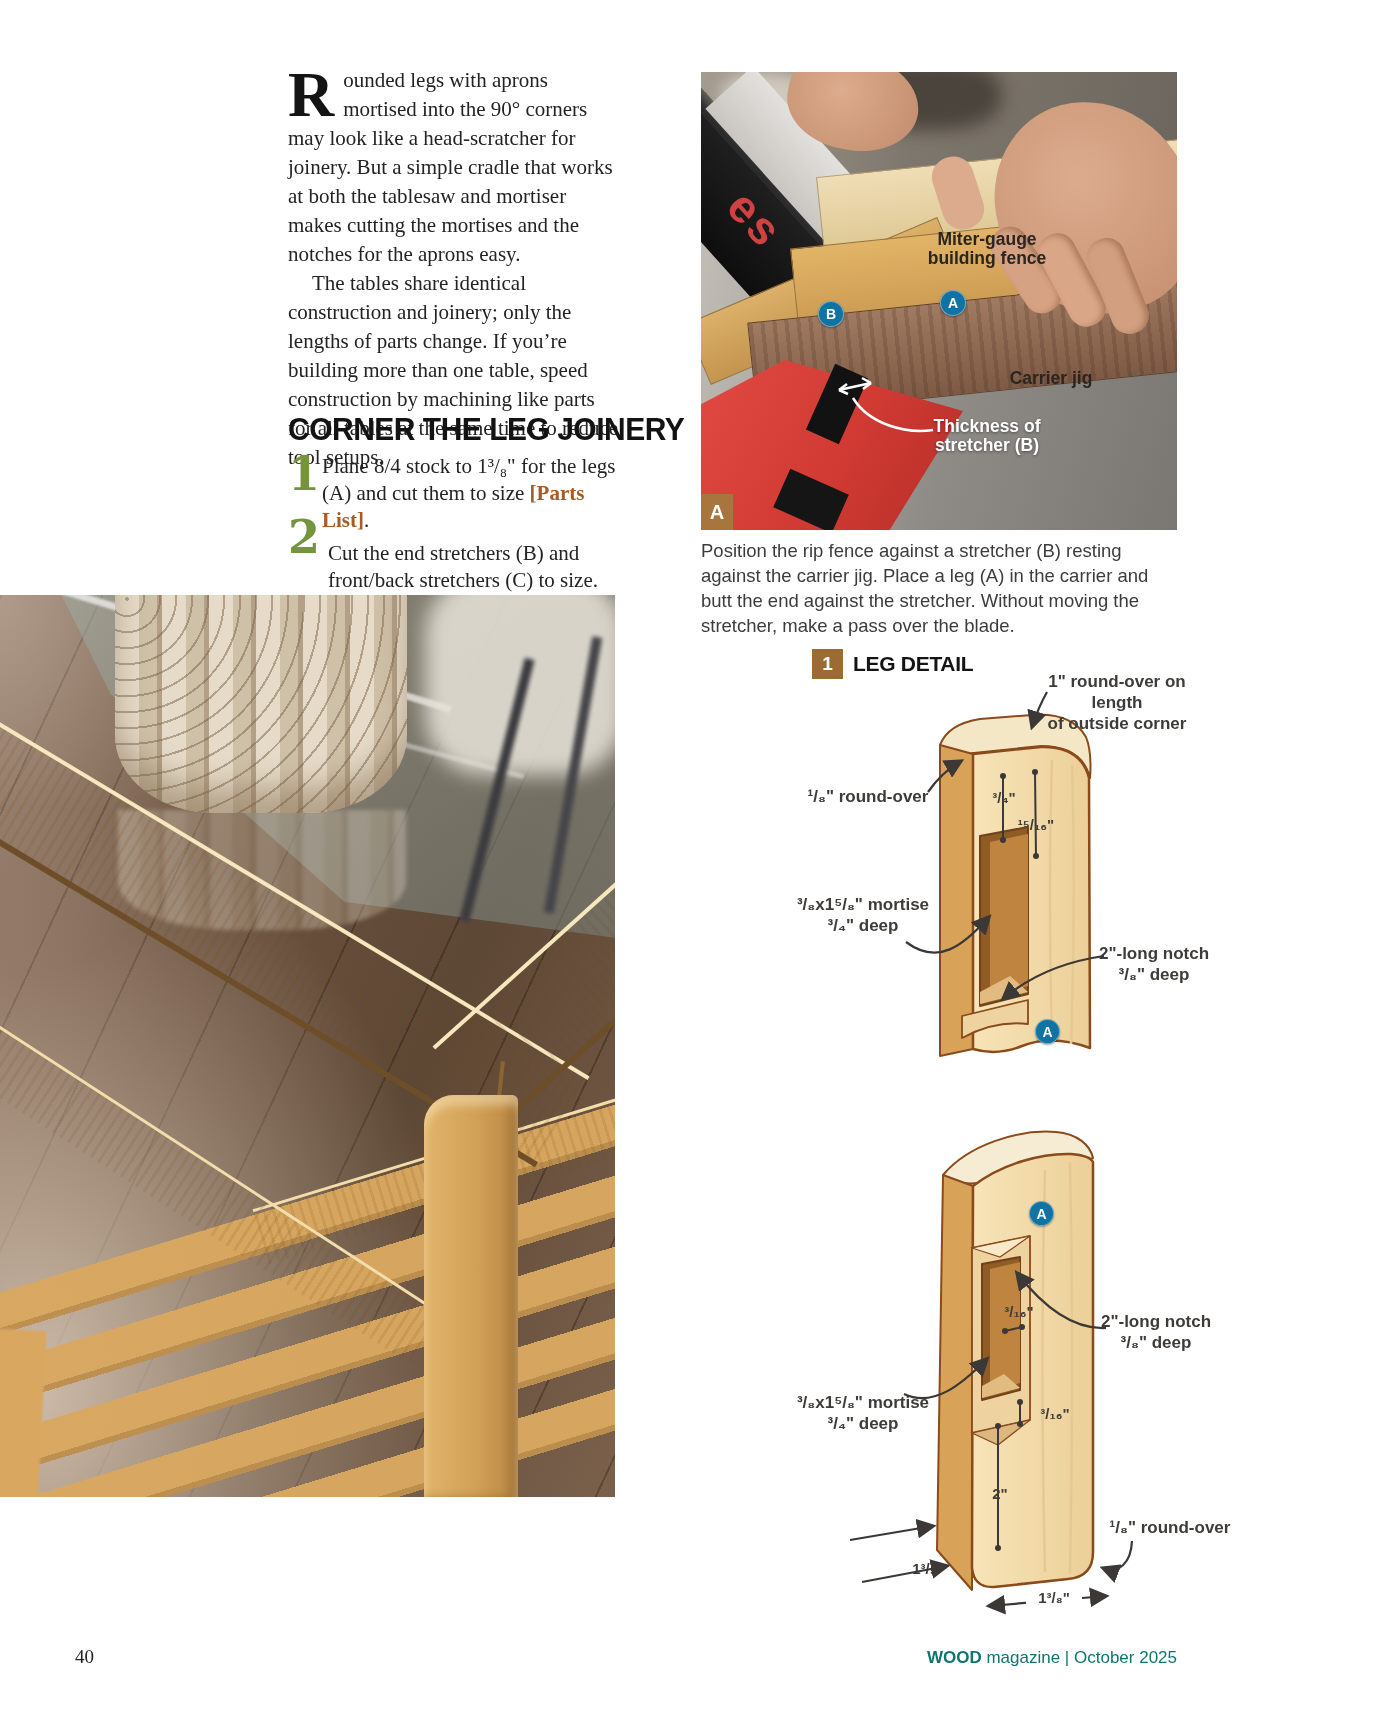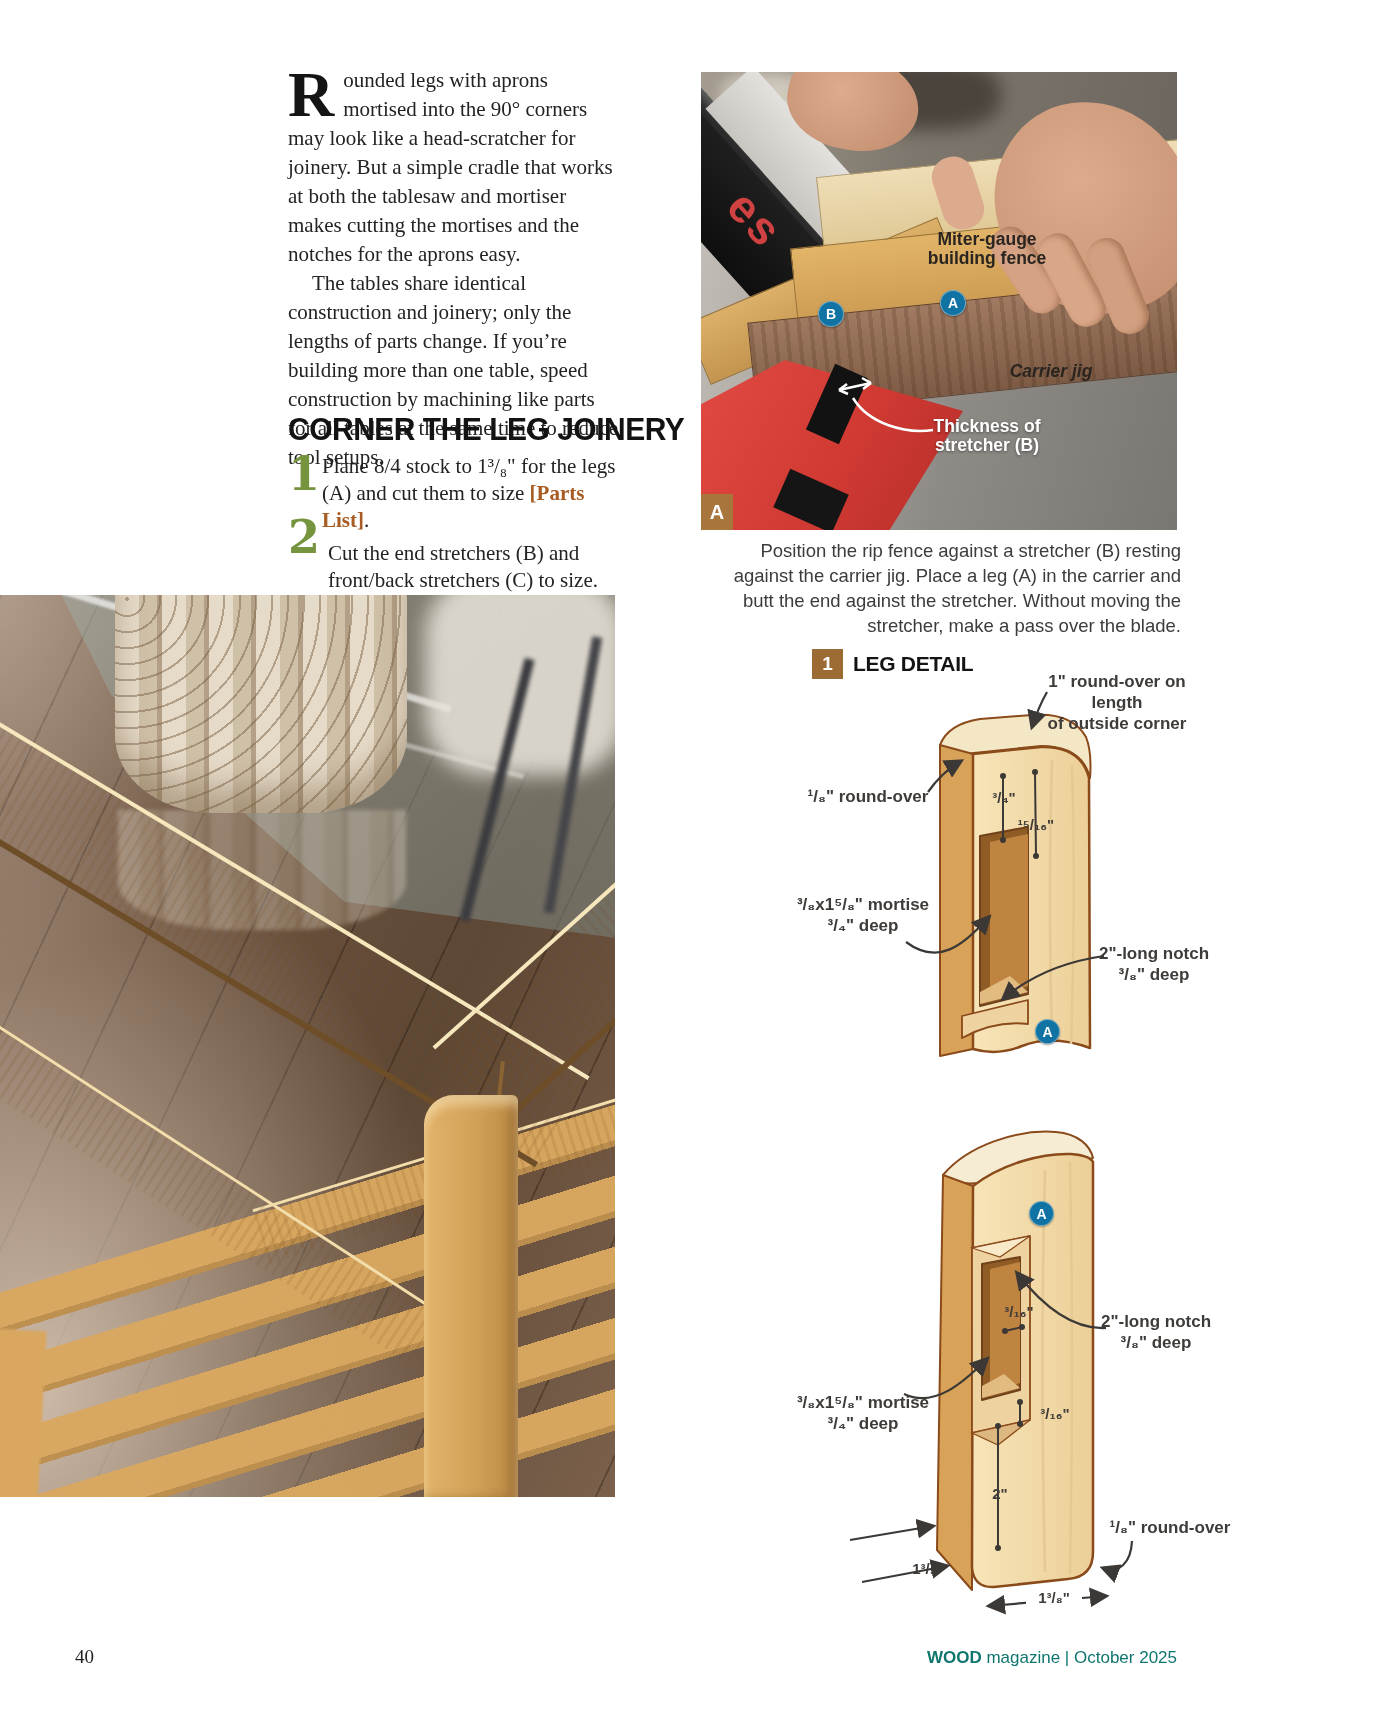--- a/index.html
+++ b/index.html
@@ -23,21 +23,21 @@
   
   #photo1{left:701px;top:72px;width:476px;height:458px;overflow:hidden;
           background:linear-gradient(105deg,#c9c4be 0%,#a9a49e 32%,#8e8b87 58%,#7a7773 100%);}
   .pl{font-weight:bold;font-size:17.5px;line-height:19px;color:#2a2520;text-align:center;}
   .pl.white{color:#fff;text-shadow:0 1px 3px rgba(0,0,0,.45);}
   .cbadge{width:24px;height:24px;border-radius:50%;background:#1173a3;color:#fff;font-weight:bold;
           font-size:14px;display:flex;align-items:center;justify-content:center;
           border:1px solid rgba(255,255,255,.4);box-shadow:0 1px 2px rgba(0,0,0,.35);}
   .cornertag{background:#a8763c;color:#fff;font-weight:bold;font-size:20px;
              display:flex;align-items:center;justify-content:center;}
-  .caption{font-size:18.5px;line-height:25px;color:#3c3c3c;font-weight:500;text-align:right;}
+  .caption{font-size:18.5px;line-height:25px;color:#3c3c3c;font-weight:500;}
 
   
   #photo2{left:0;top:595px;width:615px;height:902px;overflow:hidden;
           background:linear-gradient(115deg,#8a6f5c 0%,#6b523f 35%,#5d4735 62%,#7b614c 100%);}
   .plank{position:absolute;inset:0;background:repeating-linear-gradient(115deg,rgba(20,8,0,.28) 0 2px,transparent 2px 92px);}
   .oak{background:linear-gradient(180deg,#f0cf8d 0%,#d8a75f 30%,#c08e45 100%);}
   .grain{background-image:repeating-linear-gradient(90deg,rgba(120,70,20,.13) 0 3px,transparent 3px 9px);}
 
   
   .dlabel{font-weight:600;font-size:17px;line-height:21px;color:#3e3b38;text-align:center;}
@@ -107,21 +107,21 @@
       <path d="M138,318 L170,311" stroke="#fff" stroke-width="2.5" fill="none"></path>
       <path d="M138,318 l8,-6 m-8,6 l9,4" stroke="#fff" stroke-width="2.5" fill="none"></path>
       <path d="M170,311 l-9,-5 m9,5 l-8,6" stroke="#fff" stroke-width="2.5" fill="none"></path>
       <path d="M152,326 C168,352 204,362 232,358" stroke="#fff" stroke-width="2.5" fill="none"></path>
     </svg>
 
     <div class="abs pl" style="left:210px;top:158px;width:152px;">
       <div>Miter-gauge</div>
       <div>building fence</div>
     </div>
-    <div class="abs pl" style="left:295px;top:290px;width:110px;font-style:italic;">Carrier jig</div>
+    <div class="abs pl" style="left:295px;top:297px;width:110px;">Carrier jig</div>
     <div class="abs pl white" style="left:212px;top:345px;width:148px;">
       <div>Thickness of</div>
       <div>stretcher (B)</div>
     </div>
     <div class="abs cbadge" style="left:117px;top:229px;">B</div>
     <div class="abs cbadge" style="left:239px;top:218px;">A</div>
     <div class="abs cornertag" style="left:0;top:422px;width:32px;height:36px;">A</div>
   </div>
 
   <div class="abs caption" style="left:701px;top:538px;width:480px;">Position the rip fence against a stretcher (B) resting against the carrier jig.  Place a leg (A) in the carrier and butt the end against the stretcher. Without moving the stretcher, make a pass over the blade.</div>

